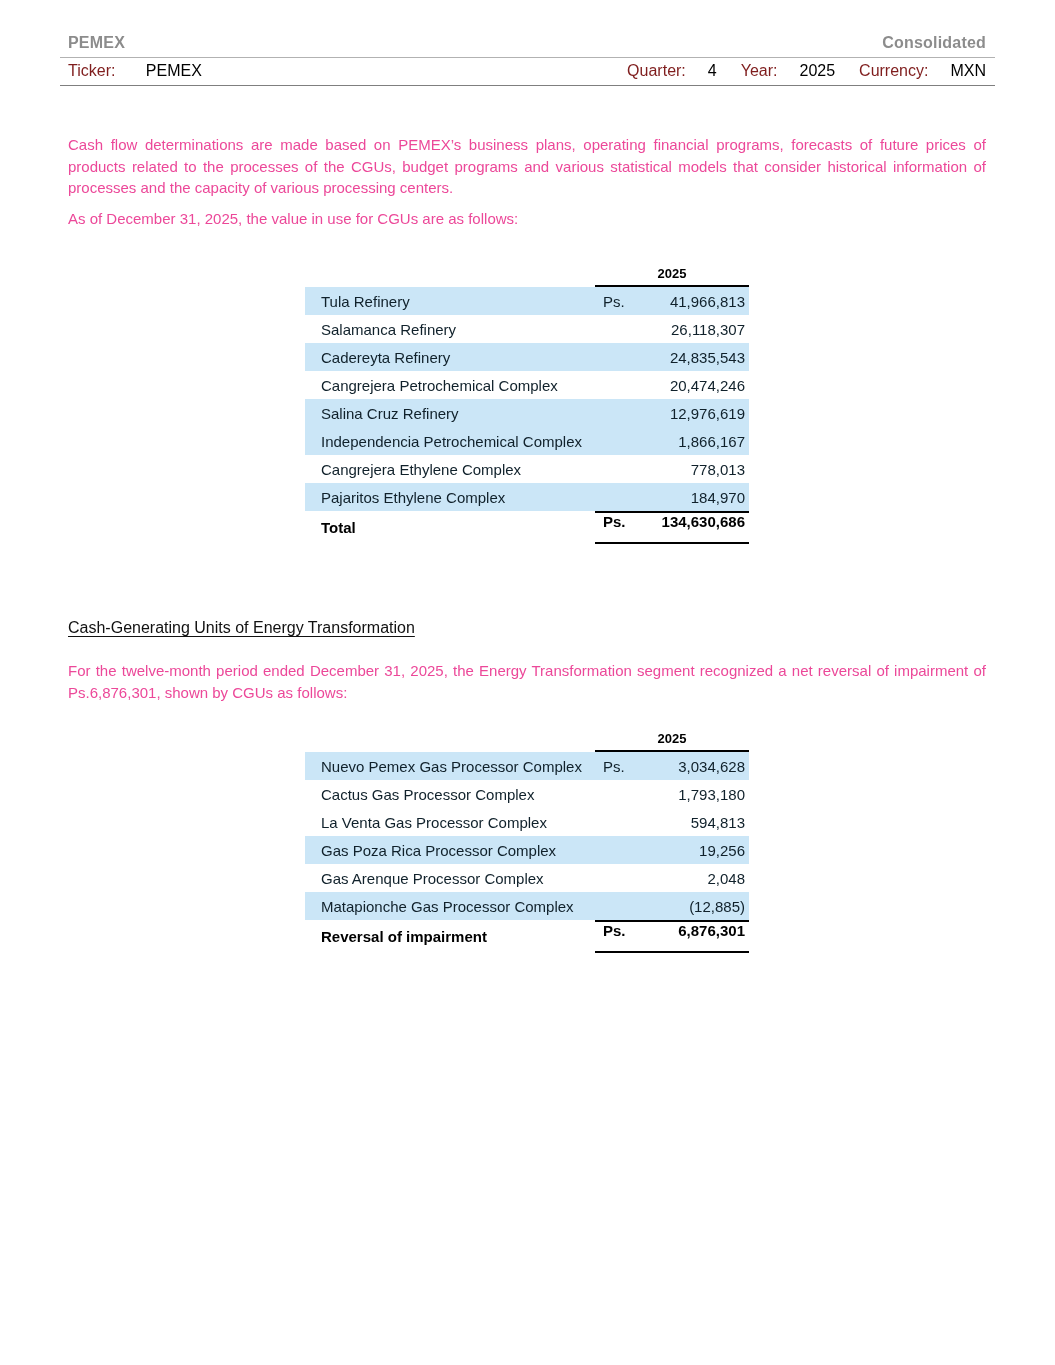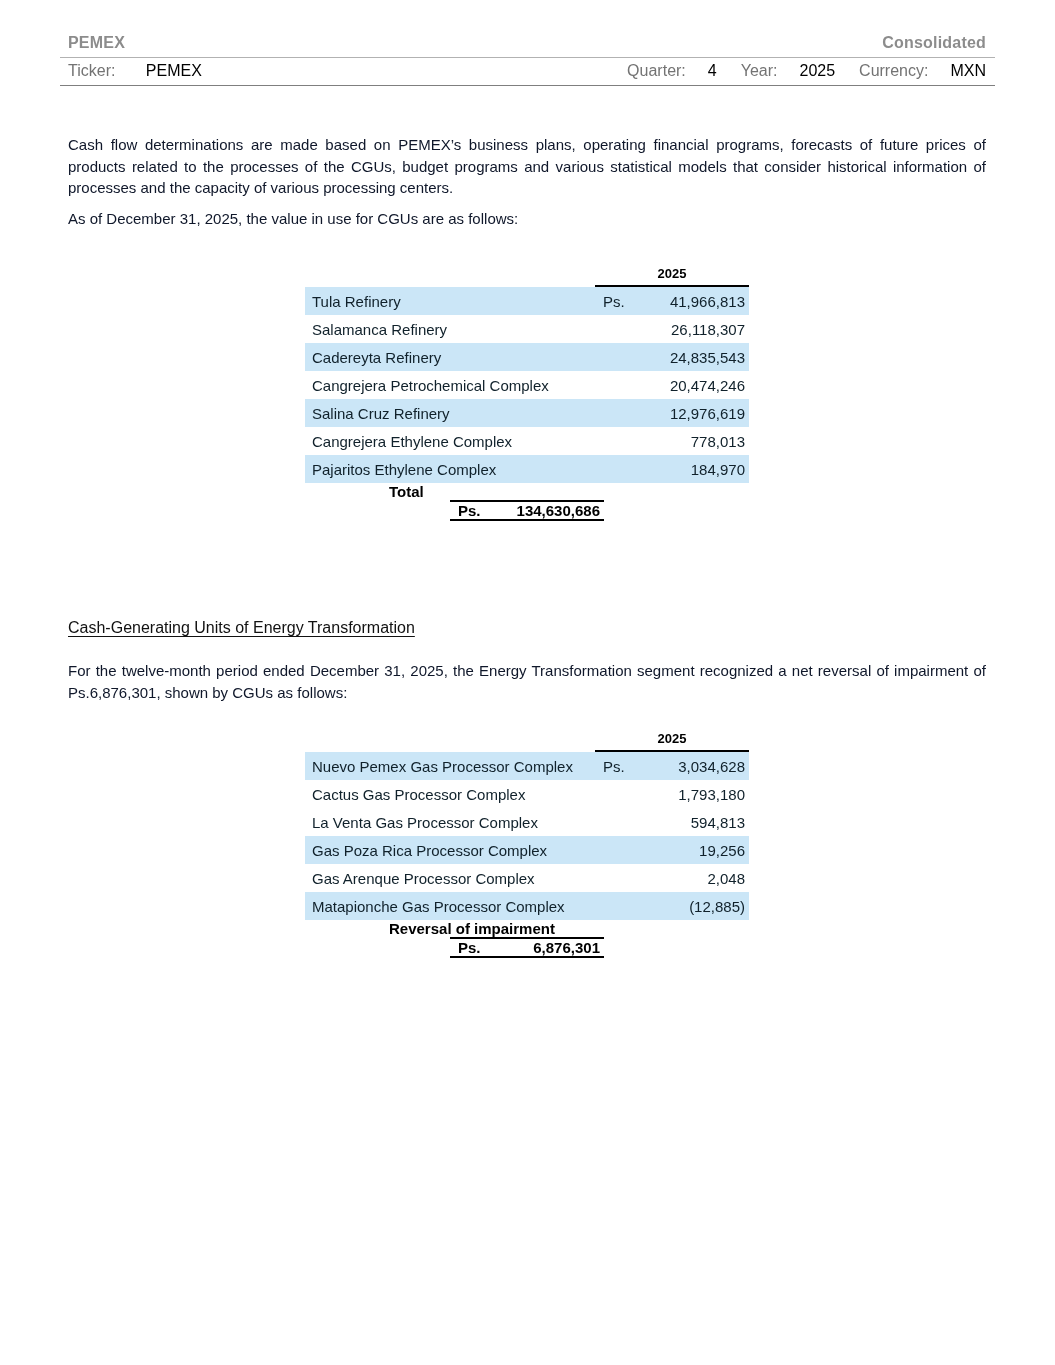--- a/index.html
+++ b/index.html
@@ -12,57 +12,57 @@
   .hdr1 {
     position:absolute; top:34px; left:68px; right:69px;
     display:flex; justify-content:space-between; align-items:center;
     font-size:16px; font-weight:bold; color:#8c8c8c; letter-spacing:0.2px;
   }
   .rule1 { position:absolute; top:57px; left:60px; right:60px; border-top:1px solid #b2b2b2; }
   .hdr2 {
     position:absolute; top:59px; left:68px; right:69px; height:24px;
     display:flex; justify-content:space-between; align-items:center; font-size:16px;
   }
-  .hdr2 .lbl { color:#737373; }
+  .hdr2 .lbl { color:#7f1d1d; }
   .hdr2 .val { color:#000000; }
   .hdr2-left .val { margin-left:26px; }
   .hdr2-right { display:flex; align-items:center; }
   .hdr2-right .lbl { margin-left:24px; }
   .hdr2-right .lbl:first-child { margin-left:3px; }
   .hdr2-right .val { margin-left:22px; }
   .rule2 { position:absolute; top:85px; left:60px; right:60px; border-top:1px solid #7f7f7f; }
 
   
   .para {
     position:absolute; left:68px; width:918px;
-    font-size:15px; line-height:21.5px; text-align:justify; color:#0f172a;
+    font-size:15px; line-height:21.5px; text-align:justify; color:#ec4899;
   }
   .para.single { text-align:left; }
   .sect-heading {
     position:absolute; left:68px; font-size:16px; color:#111111;
     text-decoration:underline; text-underline-offset:3px;
   }
 
   
   .fintable { position:absolute; left:305px; width:444px; font-size:15px; color:#10212b; }
   .thead { display:flex; justify-content:flex-end; }
   .thead-num {
     width:154px; box-sizing:border-box; text-align:center;
     font-weight:bold; font-size:13px; color:#000;
     padding-bottom:4px; border-bottom:2px solid #000;
   }
   .trow { display:flex; height:28px; align-items:center; }
   .trow.shaded { background:var(--shade, #cbe6f7); }
-  .tlabel { width:290px; box-sizing:border-box; padding-left:7px; white-space:nowrap; }
+  .tlabel { width:290px; box-sizing:border-box; padding-left:16px; white-space:nowrap; }
   .tnum {
     width:154px; box-sizing:border-box; display:flex; align-items:flex-start;
     padding:0 4px 0 8px;
   }
   .tval { margin-left:auto; }
-  .trow-total { display:flex; height:33px; align-items:center; font-weight:bold; color:#000;flex-direction:column; }
+  .trow-total { display:flex; height:33px; align-items:center; font-weight:bold; color:#000; }
   .trow-total .tnum {
     height:100%; border-top:2px solid #000; border-bottom:2px solid #000;
   }
 
   
   .footer { position:absolute; top:1296px; right:69px; font-size:15px; color:#0f766e; }
 
   
   #p1 { top:134px; }
   #p2 { top:208px; }
@@ -134,20 +134,27 @@
             <span class="tval">20,474,246</span>
           </div>
         </div>
         <div class="trow shaded">
           <div class="tlabel">Salina Cruz Refinery</div>
           <div class="tnum">
             <span class="tps"></span>
             <span class="tval">12,976,619</span>
           </div>
         </div>
+        <div class="trow shaded">
+          <div class="tlabel">Independencia Petrochemical Complex</div>
+          <div class="tnum">
+            <span class="tps"></span>
+            <span class="tval">1,866,167</span>
+          </div>
+        </div>
         <div class="trow">
           <div class="tlabel">Cangrejera Ethylene Complex</div>
           <div class="tnum">
             <span class="tps"></span>
             <span class="tval">778,013</span>
           </div>
         </div>
         <div class="trow shaded">
           <div class="tlabel">Pajaritos Ethylene Complex</div>
           <div class="tnum">

